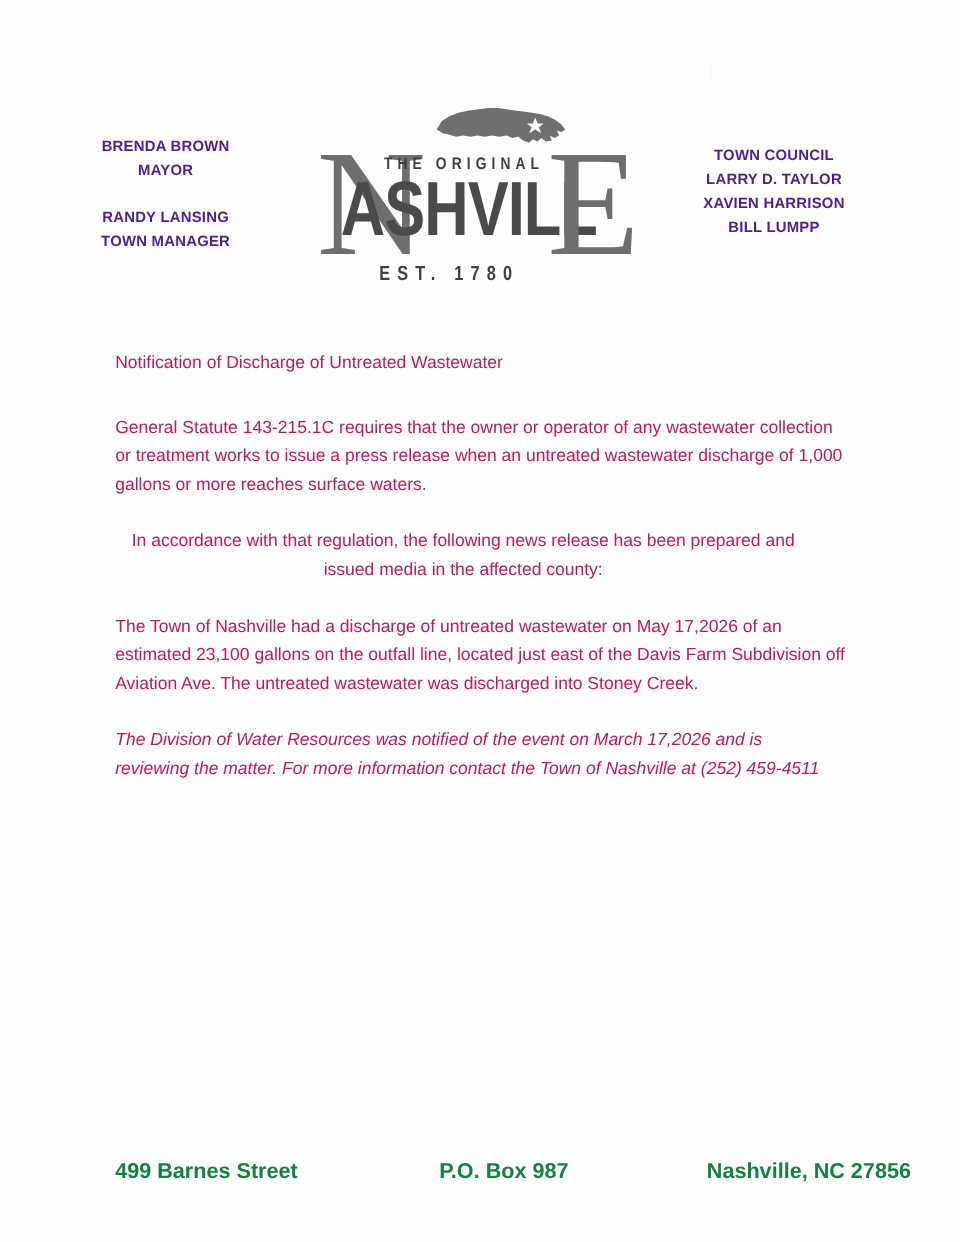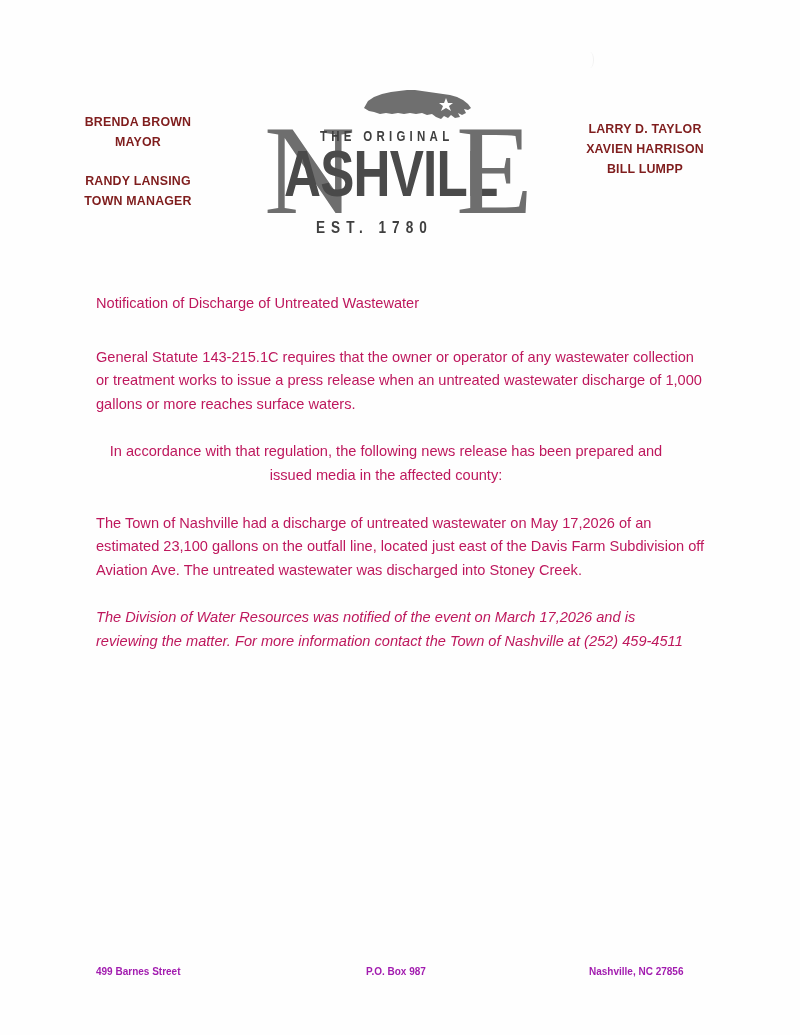--- a/index.html
+++ b/index.html
@@ -31,21 +31,21 @@
     height: 250px;
   }
 
   .officials {
     position: absolute;
     font-family: "Liberation Sans", sans-serif;
     font-weight: bold;
     font-size: 12.4px;
     line-height: 20px;
     letter-spacing: 0.2px;
-    color: #7f1d1d;
+    color: #4c1d95;
     text-align: center;
   }
   .officials.left {
     left: 48px;
     top: 112px;
     width: 180px;
   }
   .officials.right {
     right: 60px;
     top: 119px;
@@ -173,23 +173,23 @@
     font-style: italic;
   }
 
   
   .footer {
     position: absolute;
     left: 0;
     top: 966px;
     width: 761px;
     height: 26px;
-    font-size: 10px;
-    font-weight: bold;
-    color: #a21caf;
+    font-size: 18px;
+    font-weight: bold;
+    color: #15803d;
   }
   .footer span {
     position: absolute;
     white-space: nowrap;
   }
   .footer .f-street { left: 96px; }
   .footer .f-box    { left: 366px; }
   .footer .f-city   { left: 589px; }
 
   .scan-speck {
@@ -229,20 +229,21 @@
       <div class="logo-wordmark">
         <div class="logo-big-n">N</div>
         <div class="logo-mid">ASHVILL</div>
         <div class="logo-big-e">E</div>
         <div class="logo-top-text">THE ORIGINAL</div>
         <div class="logo-bot-text">EST. 1780</div>
       </div>
     </div>
 
     <div class="officials right">
+      <span class="line">TOWN COUNCIL</span>
       <span class="line">LARRY D. TAYLOR</span>
       <span class="line">XAVIEN HARRISON</span>
       <span class="line">BILL LUMPP</span>
     </div>
 
     <div class="scan-speck"></div>
   </div>
 
   <div class="body-copy">
     <p class="subject">Notification of Discharge of Untreated Wastewater</p>

